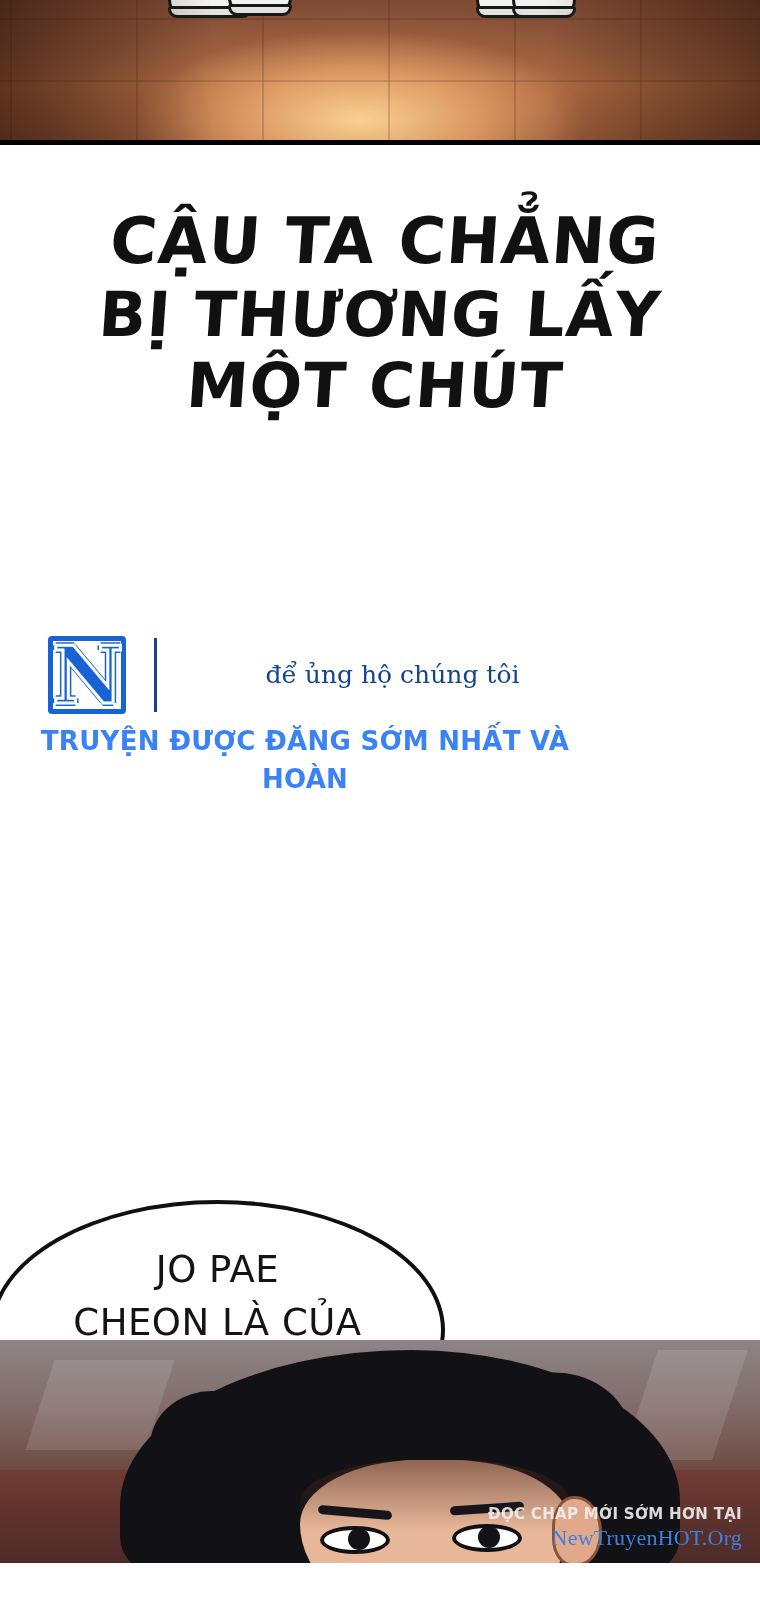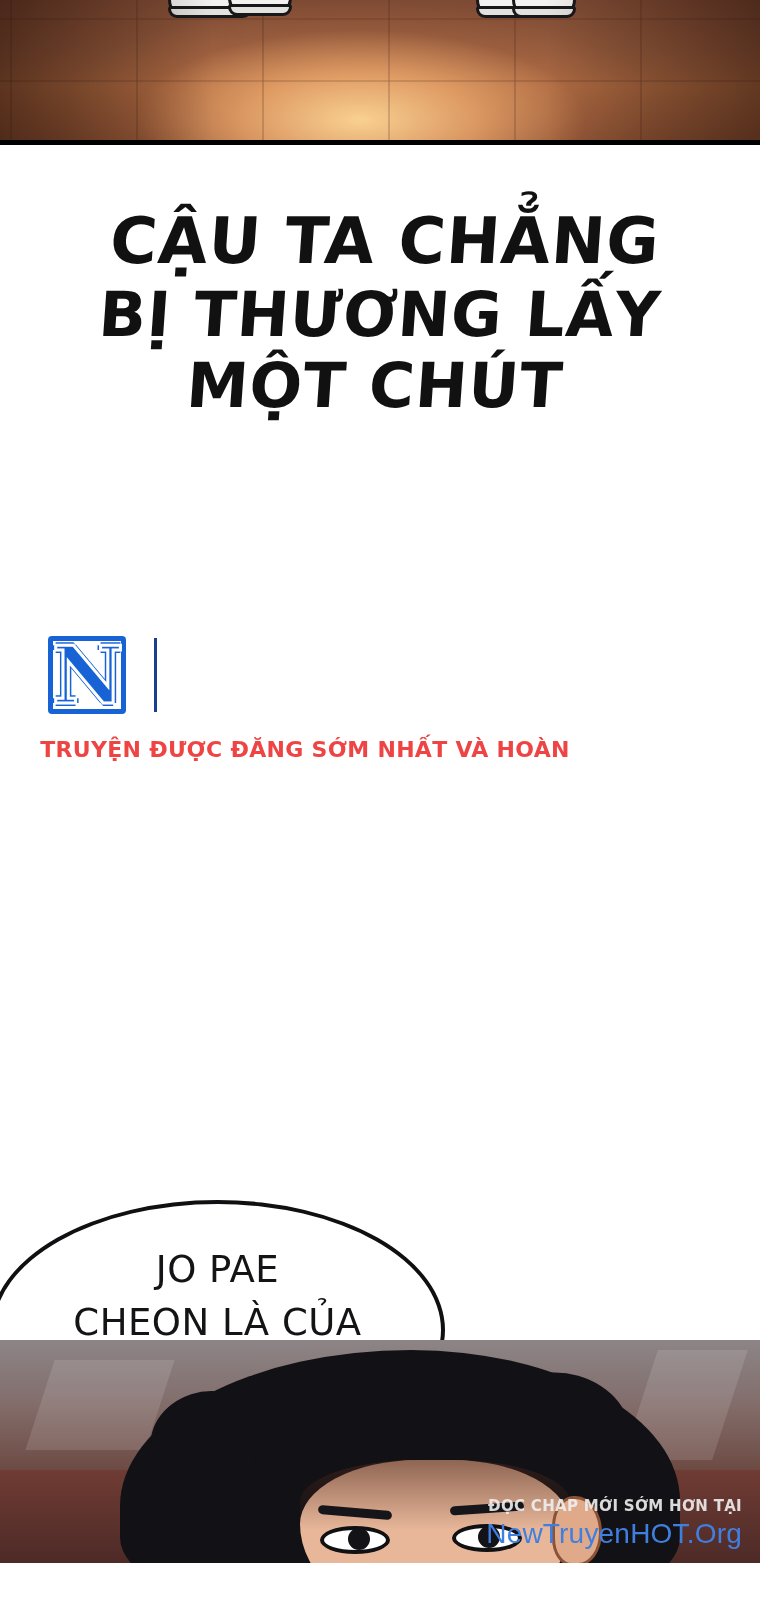--- a/index.html
+++ b/index.html
@@ -161,26 +161,26 @@
   .credit-text {
     font-family: "DejaVu Serif", serif;
     color: #14448f;
     font-size: 25px;
     line-height: 1.35;
     text-align: center;
     flex: 1 1 auto;
     padding-right: 110px;
   }
   .credit-banner {
-    margin-top: 14px;
+    margin-top: 3px;
     font-family: "DejaVu Sans", sans-serif;
     font-weight: 700;
-    font-size: 22px;
+    font-size: 26px;
     line-height: 1.45;
-    color: #ef4444;
+    color: #3b82f6;
     text-align: center;
     padding-right: 150px;
     letter-spacing: 0.3px;
   }
 
   
   .bubble-wrap {
     position: absolute;
     left: -10px;
     top: 1055px;
@@ -330,22 +330,22 @@
   }
   .site-watermark .wm-top {
     font-family: "DejaVu Sans", sans-serif;
     font-weight: 700;
     font-size: 15px;
     color: #f0f0f0;
     letter-spacing: 0.3px;
     opacity: 0.9;
   }
   .site-watermark .wm-main {
-    font-family: Liberation Sans, sans-serif;
-    font-size: 28px;
+    font-family: Liberation Serif, serif;
+    font-size: 22px;
     color: #3f7fe0;
     letter-spacing: 0.2px;
   }
 </style>
 </head>
 <body>
 
 <div class="page">
 
   <div class="panel-top">
@@ -381,20 +381,21 @@
 
     <div class="credit">
       <div class="credit-row">
         <div class="logo-badge">
           <div class="frame"></div>
           <div class="frame-inner"></div>
           <div class="glyph">N</div>
         </div>
         <div class="vrule"></div>
         <div class="credit-text">
+          <div>để ủng hộ chúng tôi</div>
         </div>
       </div>
       <div class="credit-banner">
         <div>TRUYỆN ĐƯỢC ĐĂNG SỚM NHẤT VÀ HOÀN</div>
       </div>
     </div>
 
     <div class="bubble-wrap">
       <div class="bubble"></div>
       <div class="bubble-tail"></div>

